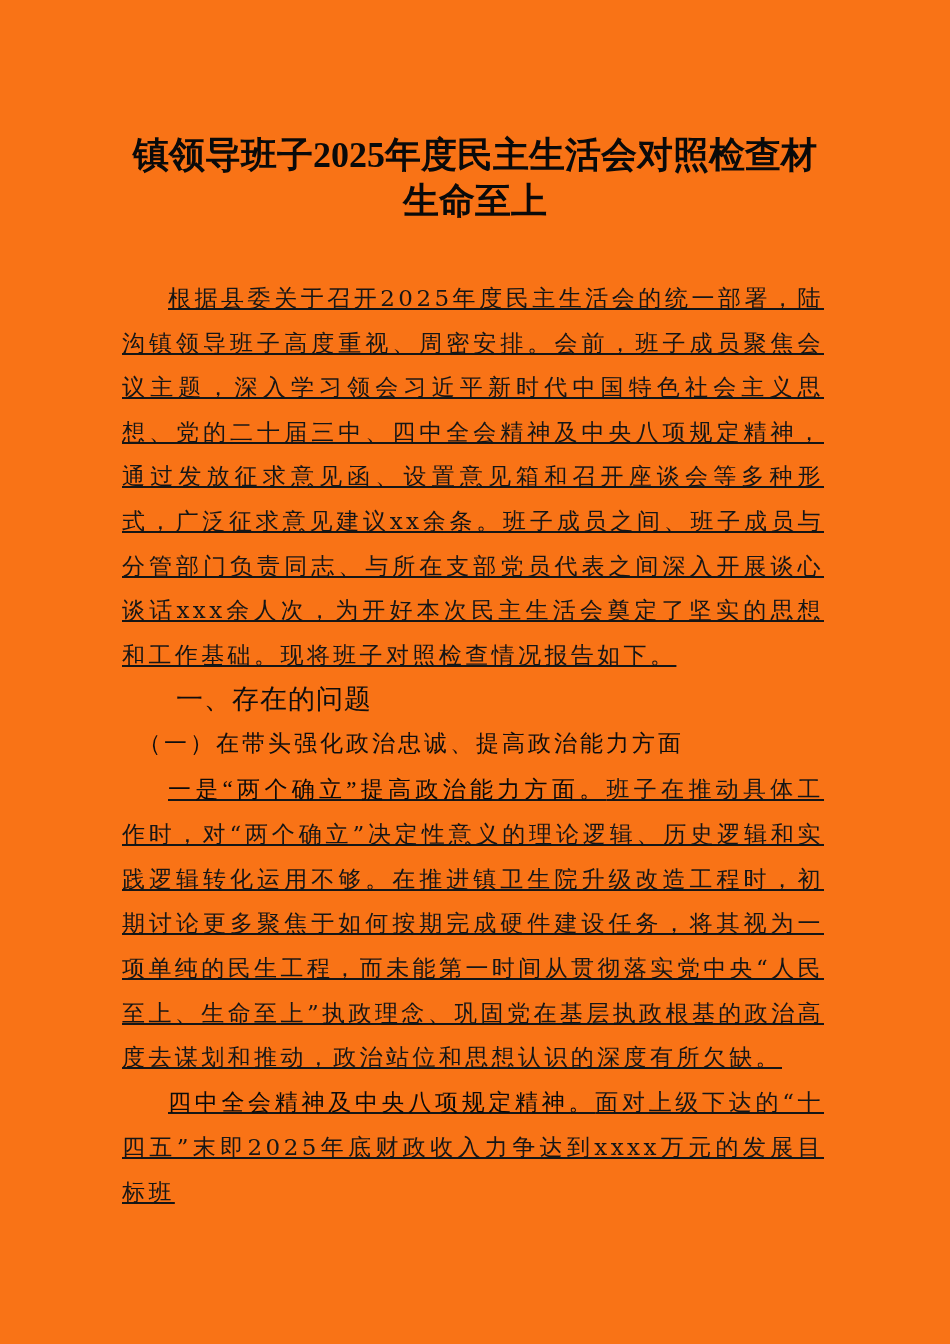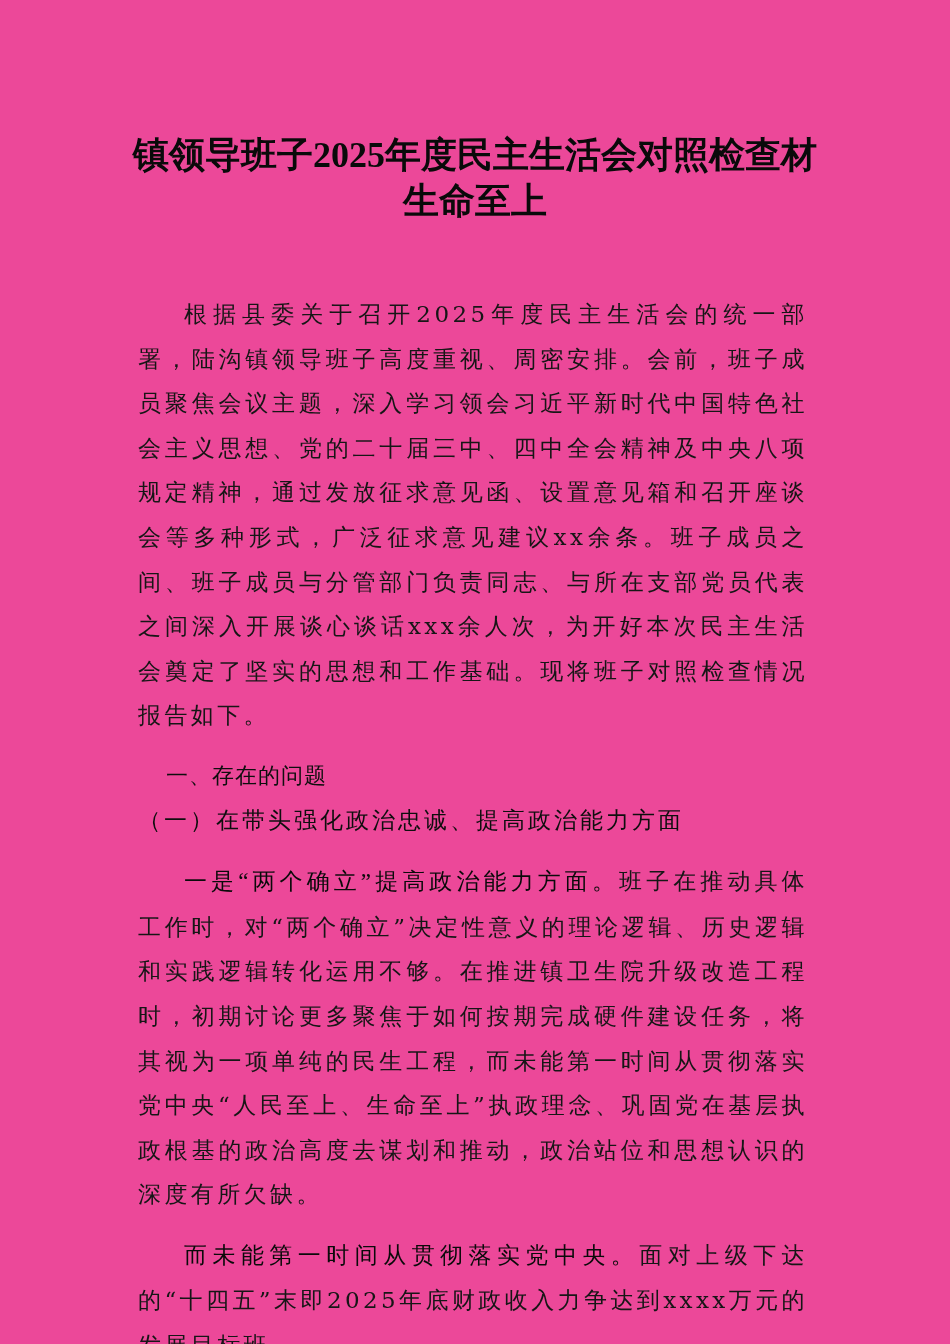--- a/index.html
+++ b/index.html
@@ -12,21 +12,21 @@
       height: 1344px;
       position: relative;
       overflow: hidden;
       color: #111111;
     }
     .page {
       position: absolute;
       left: 0; top: 0;
       width: 950px;
       height: 1344px;
-      background: #ec4899;
+      background: #f97316;
     }
     .title {
       position: absolute;
       left: 110px;
       top: 132px;
       width: 730px;
       text-align: center;
       font-family: "Liberation Serif", "DejaVu Serif", serif;
       font-weight: bold;
       font-size: 36px;
@@ -42,29 +42,30 @@
       width: 702px;
       font-family: "DejaVu Serif", "Liberation Serif", serif;
       font-size: 23px;
       line-height: 44.6px;
       letter-spacing: 3.4px;
       text-align: justify;
       text-justify: inter-character;
       color: #161616;
     }
     .para {
-      margin: 16px;
+      margin: 0;
       text-indent: 2em;
       word-break: break-all;
+      text-decoration: underline;
     }
     .h1 {
       margin: 0;
       text-indent: 2em;
       font-family: "DejaVu Sans", "Liberation Sans", sans-serif;
-      font-size: 22px;
+      font-size: 27px;
       letter-spacing: 1px;
       color: #0e0e0e;
     }
     .h2 {
       margin: 0;
       text-indent: 0.7em;
       font-family: "Liberation Serif", "DejaVu Serif", serif;
       font-size: 23px;
       letter-spacing: 3px;
       color: #0e0e0e;
@@ -85,15 +86,15 @@
 
   <div class="body">
     <p class="para">根据县委关于召开2025年度民主生活会的统一部署，陆沟镇领导班子高度重视、周密安排。会前，班子成员聚焦会议主题，深入学习领会习近平新时代中国特色社会主义思想、党的二十届三中、四中全会精神及中央八项规定精神，通过发放征求意见函、设置意见箱和召开座谈会等多种形式，广泛征求意见建议xx余条。班子成员之间、班子成员与分管部门负责同志、与所在支部党员代表之间深入开展谈心谈话xxx余人次，为开好本次民主生活会奠定了坚实的思想和工作基础。现将班子对照检查情况报告如下。</p>
 
     <p class="h1">一、存在的问题</p>
 
     <p class="h2">（一）在带头强化政治忠诚、提高政治能力方面</p>
 
     <p class="para"><span class="lead">一是“两个确立”提高政治能力方面。</span><span>班子在推动具体工作时，对“两个确立”决定性意义的理论逻辑、历史逻辑和实践逻辑转化运用不够。在推进镇卫生院升级改造工程时，初期讨论更多聚焦于如何按期完成硬件建设任务，将其视为一项单纯的民生工程，而未能第一时间从贯彻落实党中央“人民至上、生命至上”执政理念、巩固党在基层执政根基的政治高度去谋划和推动，政治站位和思想认识的深度有所欠缺。</span></p>
 
-    <p class="para"><span class="lead">而未能第一时间从贯彻落实党中央。</span><span>面对上级下达的“十四五”末即2025年底财政收入力争达到xxxx万元的发展目标班</span></p>
+    <p class="para"><span class="lead">四中全会精神及中央八项规定精神。</span><span>面对上级下达的“十四五”末即2025年底财政收入力争达到xxxx万元的发展目标班</span></p>
   </div>
 </div>
 
 </body></html>

